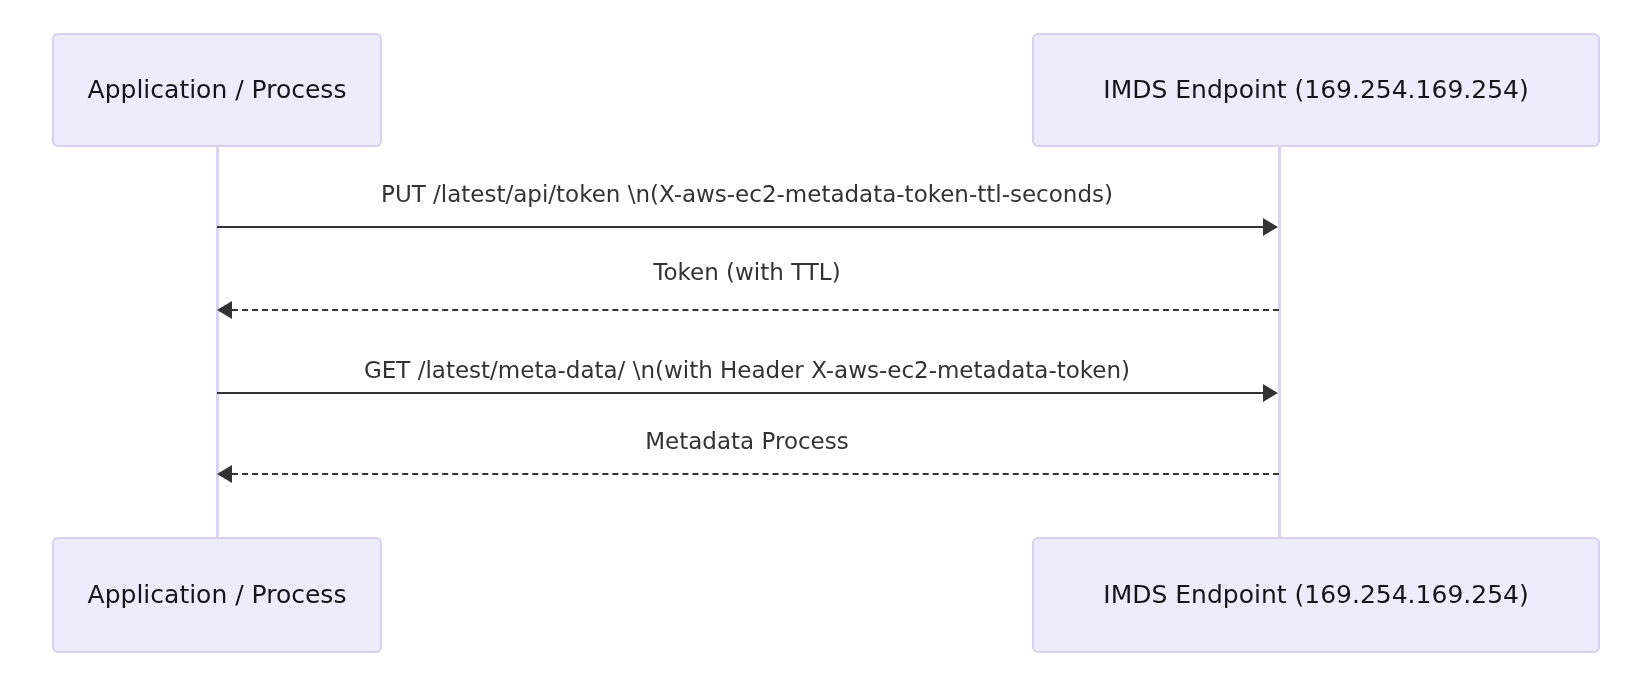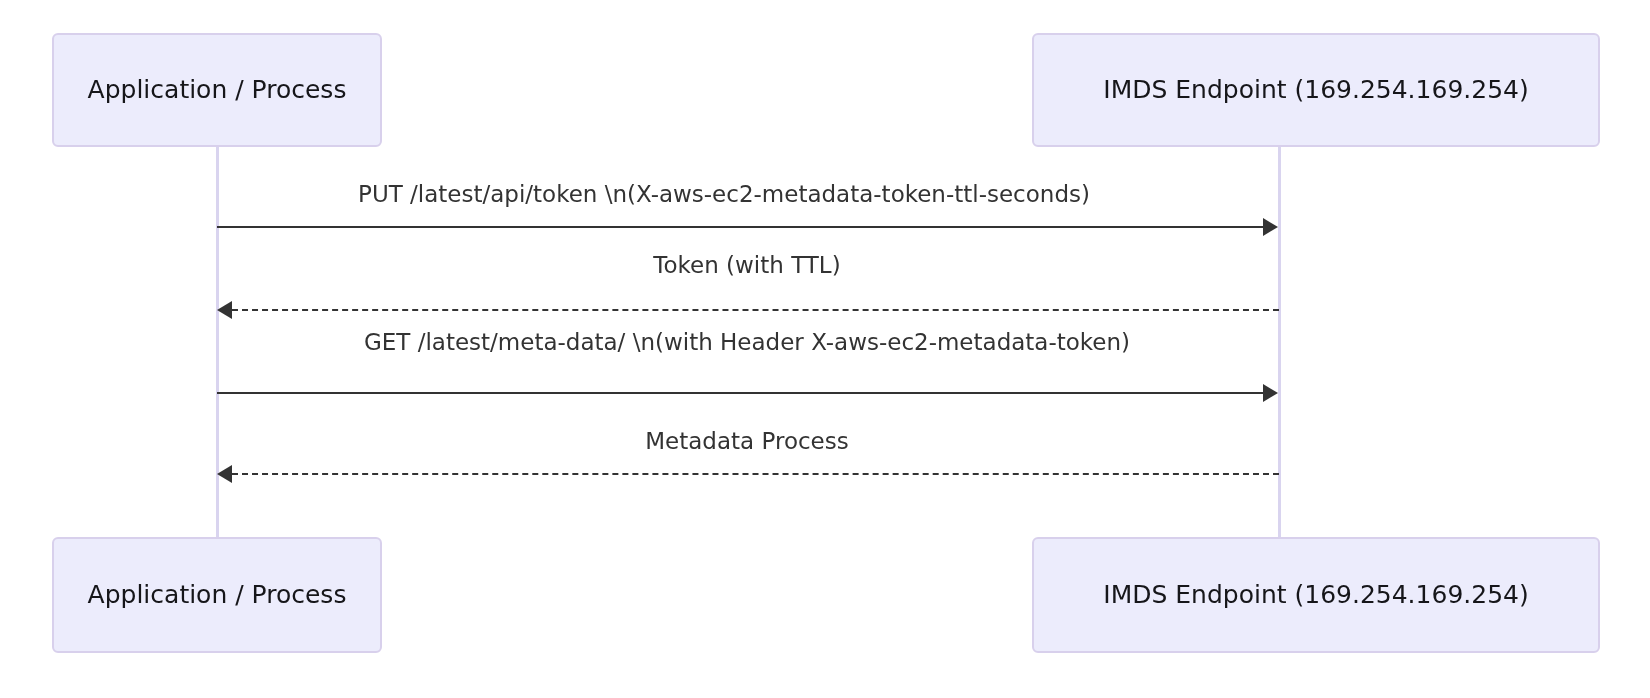--- a/index.html
+++ b/index.html
@@ -93,33 +93,33 @@
 
   <div class="participant-box" style="left:52px; top:33px; width:330px; height:114px;">
     <span class="participant-label">Application / Process</span>
   </div>
 
   <div class="participant-box" style="left:1032px; top:33px; width:568px; height:114px;">
     <span class="participant-label">IMDS Endpoint (169.254.169.254)</span>
   </div>
 
   <div class="message">
-    <span class="msg-label" style="left:724px; top:180px;">PUT /latest/api/token \n(X-aws-ec2-metadata-token-ttl-seconds)</span>
+    <span class="msg-label" style="left:747px; top:180px;">PUT /latest/api/token \n(X-aws-ec2-metadata-token-ttl-seconds)</span>
     <div class="msg-line" style="left:217px; top:226px; width:1046px;"></div>
     <div class="arrowhead right" style="left:1263px; top:218px;"></div>
   </div>
 
   <div class="message">
-    <span class="msg-label" style="left:747px; top:251px;">Token (with TTL)</span>
+    <span class="msg-label" style="left:747px; top:258px;">Token (with TTL)</span>
     <div class="msg-line dashed" style="left:232px; top:309px; width:1047px;"></div>
     <div class="arrowhead left" style="left:217px; top:301px;"></div>
   </div>
 
   <div class="message">
-    <span class="msg-label" style="left:747px; top:328px;text-align:right;">GET /latest/meta-data/ \n(with Header X-aws-ec2-metadata-token)</span>
+    <span class="msg-label" style="left:747px; top:356px;text-align:right;">GET /latest/meta-data/ \n(with Header X-aws-ec2-metadata-token)</span>
     <div class="msg-line" style="left:217px; top:392px; width:1046px;"></div>
     <div class="arrowhead right" style="left:1263px; top:384px;"></div>
   </div>
 
   <div class="message">
     <span class="msg-label" style="left:747px; top:427px;">Metadata Process</span>
     <div class="msg-line dashed" style="left:232px; top:473px; width:1047px;"></div>
     <div class="arrowhead left" style="left:217px; top:465px;"></div>
   </div>
 

